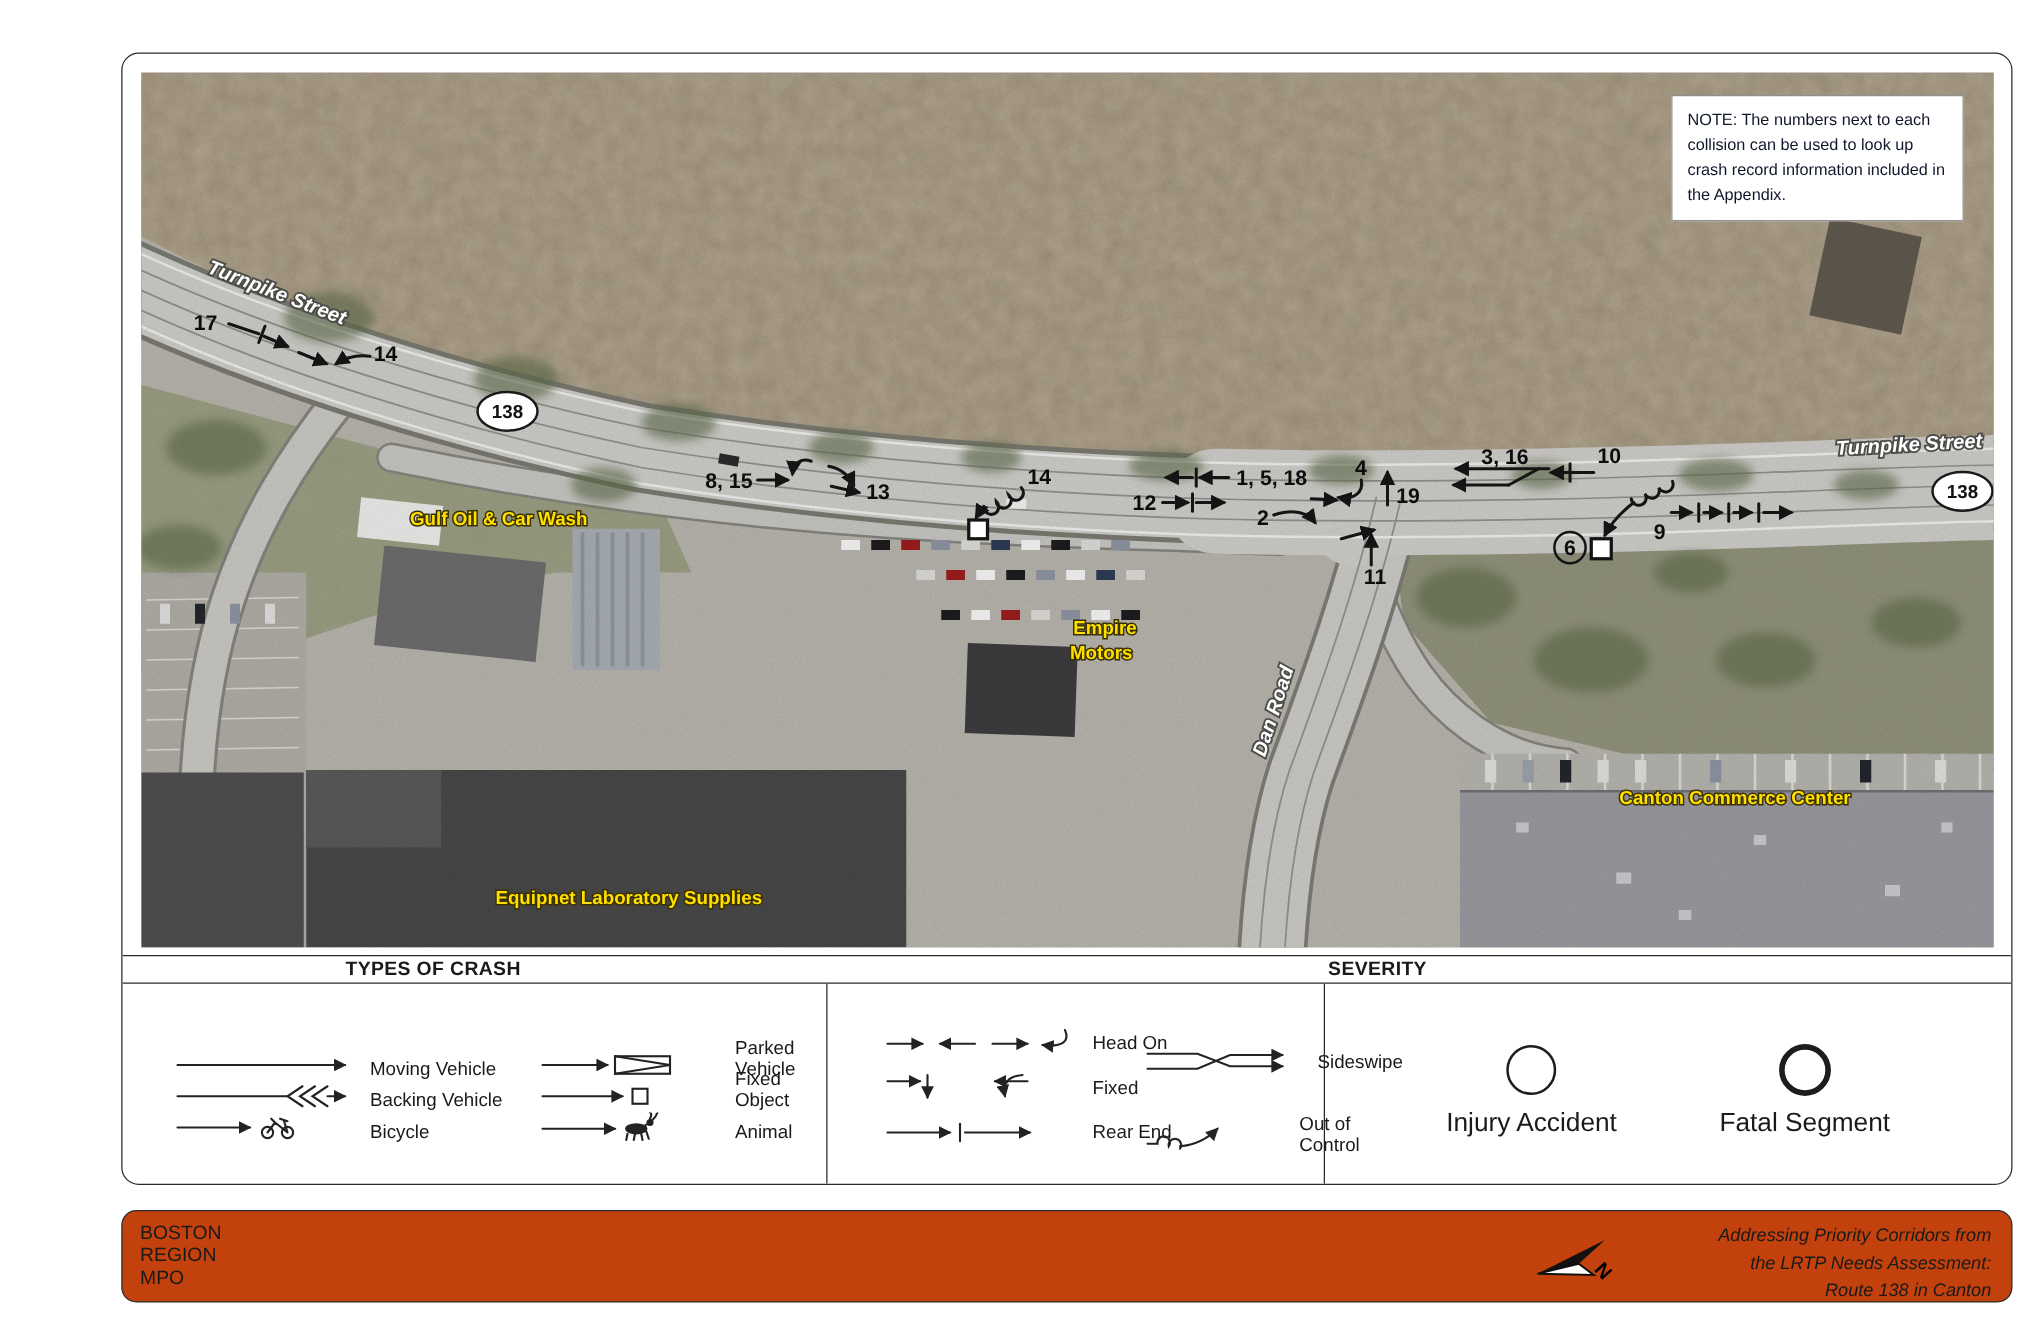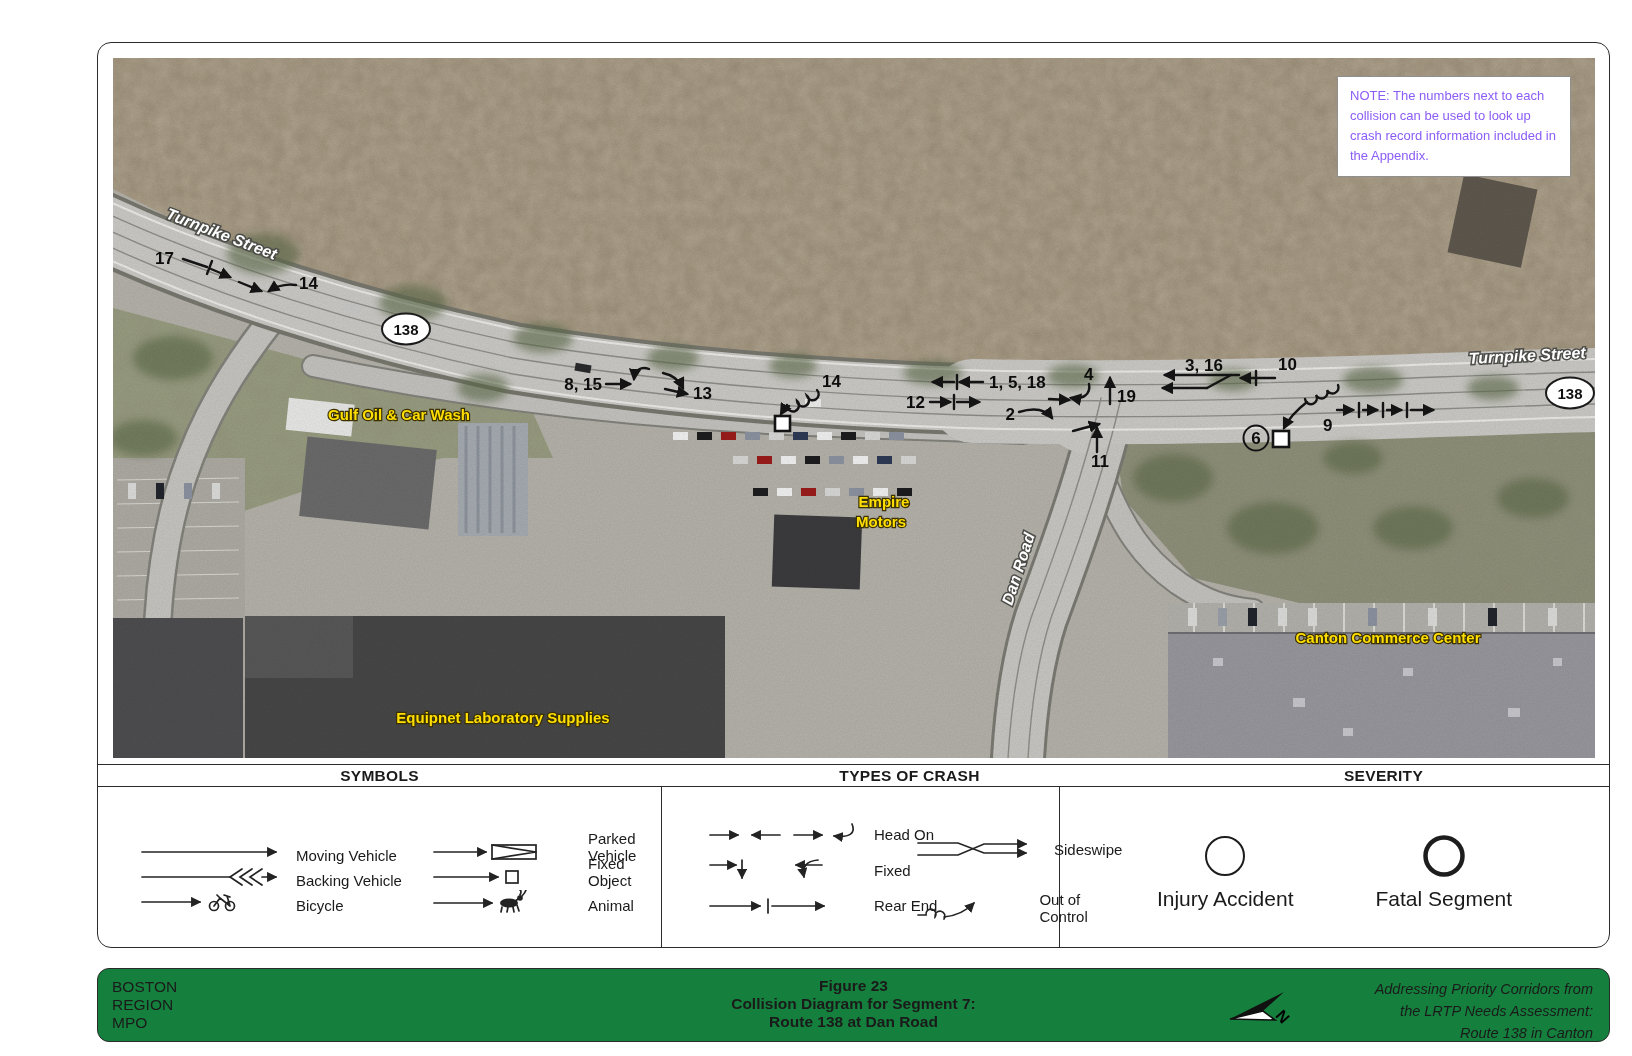--- a/index.html
+++ b/index.html
@@ -1,38 +1,38 @@
 <!DOCTYPE html>
 <html><head>
 <meta charset="utf-8">
 <style>
   html,body{margin:0;padding:0;background:#fff;}
   .page{position:relative;width:1632px;height:1056px;background:#fff;font-family:"Liberation Sans",sans-serif;color:#1a1a1a;overflow:hidden;}
   .main-panel{position:absolute;left:97px;top:42px;width:1513px;height:906px;border:1.6px solid #2b2b2b;border-radius:14px;background:#fff;overflow:hidden;box-sizing:border-box;}
   .map-wrap{position:absolute;left:15px;top:15px;width:1482px;height:700px;overflow:hidden;background:#b5b2aa;}
   .map-wrap svg{display:block;}
-  .note-box{position:absolute;left:1224px;top:18px;width:234px;box-sizing:border-box;background:#fff;border:1px solid #8f8f8f;padding:9px 12px;font-size:13px;line-height:1.55;color:#8b5cf6;}
+  .note-box{position:absolute;left:1224px;top:18px;width:234px;box-sizing:border-box;background:#fff;border:1px solid #8f8f8f;padding:9px 12px;font-size:13px;line-height:1.55;color:#0f172a;}
   
   .legend-headers{position:absolute;left:0;top:721px;width:100%;height:23px;border-top:1.6px solid #2b2b2b;border-bottom:1.6px solid #2b2b2b;display:flex;box-sizing:border-box;}
   .legend-headers .hd{display:flex;align-items:center;justify-content:center;font-weight:bold;font-size:15.5px;letter-spacing:.3px;}
   .hd.sym{width:563px;} .hd.typ{width:497px;} .hd.sev{flex:1;}
   .legend-body{position:absolute;left:0;top:744px;width:100%;bottom:0;display:flex;}
   .cell{box-sizing:border-box;height:100%;}
   .cell.sym{width:563px;padding:34px 0 0 40px;}
   .cell.typ{width:399px;border-left:1.6px solid #2b2b2b;border-right:1.6px solid #2b2b2b;position:relative;}
   .cell.sev{flex:1;display:flex;justify-content:center;align-items:flex-start;gap:82px;padding-top:46px;}
   .symgrid{display:grid;grid-template-columns:292px auto;grid-auto-rows:25px;}
   .sline{display:flex;align-items:flex-end;gap:8px;font-size:15px;}
   .sline svg{flex:none;}
   .tgroup-left{position:absolute;left:44px;top:34px;display:flex;flex-direction:column;gap:9px;}
   .tgroup-right{position:absolute;left:252px;top:48px;display:flex;flex-direction:column;gap:28px;}
   .tline{display:flex;align-items:center;gap:10px;font-size:15px;}
   .sev-item{display:flex;flex-direction:column;align-items:center;gap:8px;font-size:21px;}
   
-  .footer{position:absolute;left:97px;top:968px;width:1513px;height:74px;border:1.6px solid #2b2b2b;border-radius:12px;box-sizing:border-box;background:#15803d;}
+  .footer{position:absolute;left:97px;top:968px;width:1513px;height:74px;border:1.6px solid #2b2b2b;border-radius:12px;box-sizing:border-box;background:#c2410c;}
   .org{position:absolute;left:14px;top:9px;font-size:15.5px;line-height:1.16;}
   .ftitle{position:absolute;left:0;top:8px;width:100%;text-align:center;font-weight:bold;font-size:15.5px;line-height:1.17;}
   .credit{position:absolute;right:16px;top:10px;text-align:right;font-style:italic;font-size:14.5px;line-height:1.5;}
   .narrow{position:absolute;left:1128px;top:18px;}
   
   .lbl-yellow{font-family:"Liberation Sans",sans-serif;font-weight:bold;font-size:15px;fill:#ffdf00;stroke:#3a3000;stroke-width:2.4px;paint-order:stroke;}
   .lbl-street{font-family:"Liberation Sans",sans-serif;font-weight:bold;font-style:italic;font-size:16px;fill:#ffffff;stroke:#4c4c48;stroke-width:3px;paint-order:stroke;}
   .lbl-num{font-family:"Liberation Sans",sans-serif;font-weight:bold;font-size:17px;fill:#0d0d0d;}
   .shield-txt{font-family:"Liberation Sans",sans-serif;font-weight:bold;font-size:15px;fill:#111;text-anchor:middle;}
   .col{stroke:#141414;stroke-width:2.4;fill:none;stroke-linecap:round;}
@@ -355,21 +355,20 @@
           </g>
         </g>
       </svg>
 
       <div class="note-box">
         <span>NOTE: The numbers next to each collision can be used to look up crash record information included in the Appendix.</span>
       </div>
     </div>
 
     <div class="legend-headers">
-      <div class="hd sym">SYMBOLS</div>
       <div class="hd typ">TYPES OF CRASH</div>
       <div class="hd sev">SEVERITY</div>
     </div>
 
     <div class="legend-body">
 
       <div class="cell sym">
         <svg width="0" height="0">
             <defs>
           <marker id="la" viewBox="0 0 8 8" refX="7" refY="4" markerWidth="6" markerHeight="6" orient="auto">
@@ -491,25 +490,20 @@
       </div>
     </div>
   </div>
 
   <div class="footer">
     <div class="org">
       <div>BOSTON</div>
       <div>REGION</div>
       <div>MPO</div>
     </div>
-    <div class="ftitle">
-      <div>Figure 23</div>
-      <div>Collision Diagram for Segment 7:</div>
-      <div>Route 138 at Dan Road</div>
-    </div>
     <div class="narrow">
       <svg width="76" height="42">
         <path d="M4,32 L58,5 L37,24 Z" fill="#111"></path>
         <path d="M4,32 L37,24 L49,33 Z" fill="#fff" stroke="#111" stroke-width="1.6"></path>
         <text x="52" y="34" font-family="Liberation Sans, sans-serif" font-weight="bold" font-size="16" transform="rotate(48 56 28)">N</text>
       </svg>
     </div>
     <div class="credit">
       <div>Addressing Priority Corridors from</div>
       <div>the LRTP Needs Assessment:</div>

